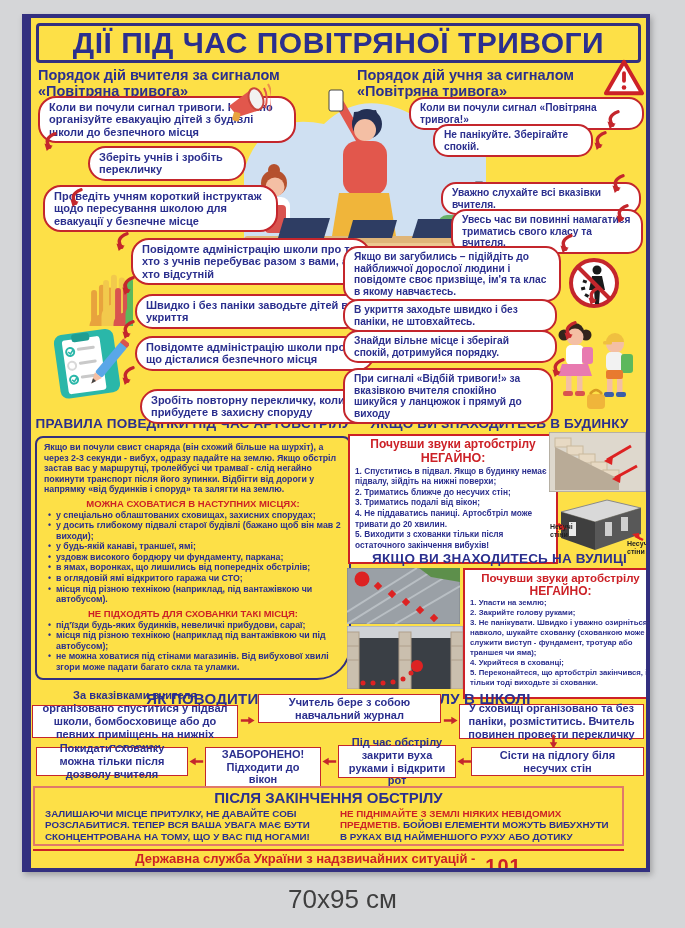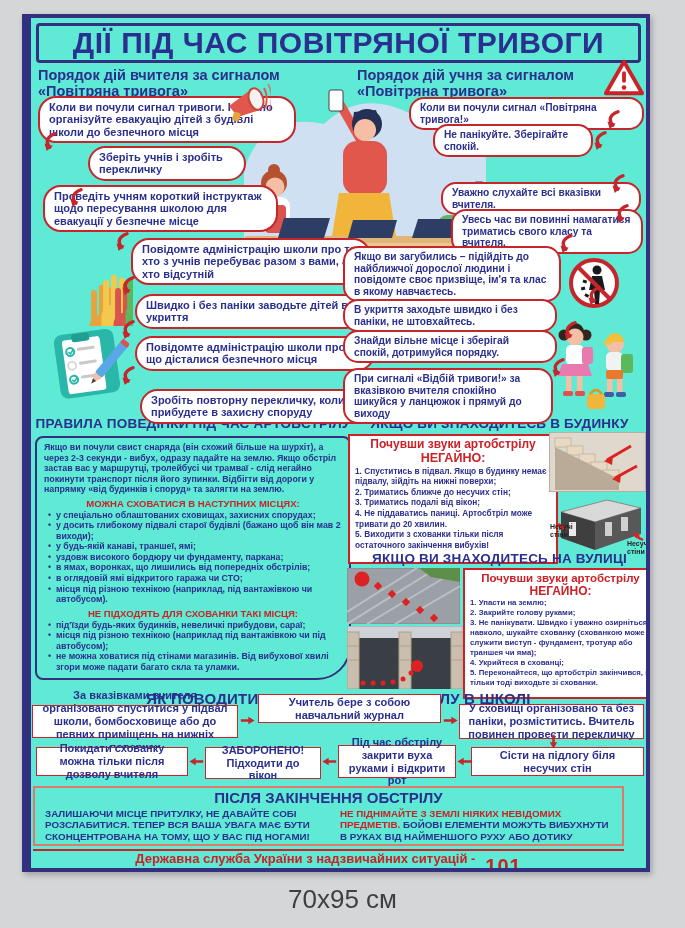--- a/index.html
+++ b/index.html
@@ -1,18 +1,18 @@
 <!DOCTYPE html>
 <html><head>
 <meta charset="utf-8">
 <style>
   html,body{margin:0;padding:0;}
   body{font-family:"Liberation Sans",sans-serif;background:#d5d6d8;}
   #stage{position:relative;width:685px;height:928px;background:#d5d6d8;overflow:hidden;}
-  #poster{position:absolute;left:22px;top:14px;width:628px;height:858px;background:#5eead4;
+  #poster{position:absolute;left:22px;top:14px;width:628px;height:858px;background:#fde047;
           border:4px solid #33307f;border-left-width:9px;box-sizing:border-box;overflow:hidden;
           box-shadow:2px 3px 6px rgba(0,0,0,.25);}
   #pc{position:absolute;left:0;top:0;width:615px;height:850px;}
   .abs{position:absolute;box-sizing:border-box;}
   .navy{color:#2b2f8e;}
   .red{color:#cc2127;}
   #title-box{left:5px;top:5px;width:605px;height:40px;border:3px solid #33307f;border-radius:4px;
              display:flex;align-items:center;justify-content:center;}
   #title-box span{font-size:30px;font-weight:700;color:#2b2f8e;letter-spacing:.5px;white-space:nowrap;}
   .col-head{font-size:14.5px;font-weight:700;color:#2b2f8e;line-height:1.12;}
@@ -397,21 +397,21 @@
         </svg>
       <div class="flowbox" style="left:428px;top:686px;width:185px;height:35px;">У сховищі організовано та без паніки, розміститись. Вчитель повинен провести перекличку</div>
       <svg class="harrow" style="left:515px;top:719px;transform:rotate(90deg);">
           <use href="#sym-harrow"></use>
         </svg>
 
       <div class="flowbox" style="left:5px;top:729px;width:152px;height:29px;">Покидати схованку можна тільки після дозволу вчителя</div>
       <svg class="harrow" style="left:158px;top:739px;transform:rotate(180deg);">
           <use href="#sym-harrow"></use>
         </svg>
-      <div class="flowbox" style="left:174px;top:729px;width:116px;height:32px;">ЗАБОРОНЕНО! Підходити до вікон</div>
+      <div class="flowbox" style="left:174px;top:729px;width:116px;height:40px;">ЗАБОРОНЕНО! Підходити до вікон</div>
       <svg class="harrow" style="left:291px;top:739px;transform:rotate(180deg);">
           <use href="#sym-harrow"></use>
         </svg>
       <div class="flowbox" style="left:307px;top:727px;width:118px;height:33px;">Під час обстрілу закрити вуха руками і відкрити рот</div>
       <svg class="harrow" style="left:426px;top:739px;transform:rotate(180deg);">
           <use href="#sym-harrow"></use>
         </svg>
       <div class="flowbox" style="left:440px;top:729px;width:173px;height:29px;">Сісти на підлогу біля несучих стін</div>
 
       <div class="abs" id="after-box">

